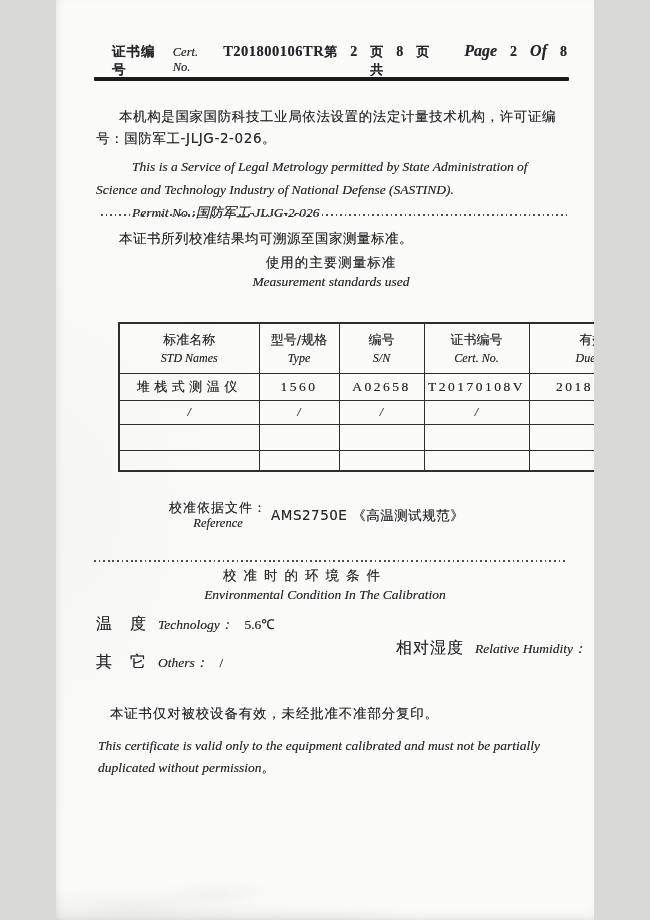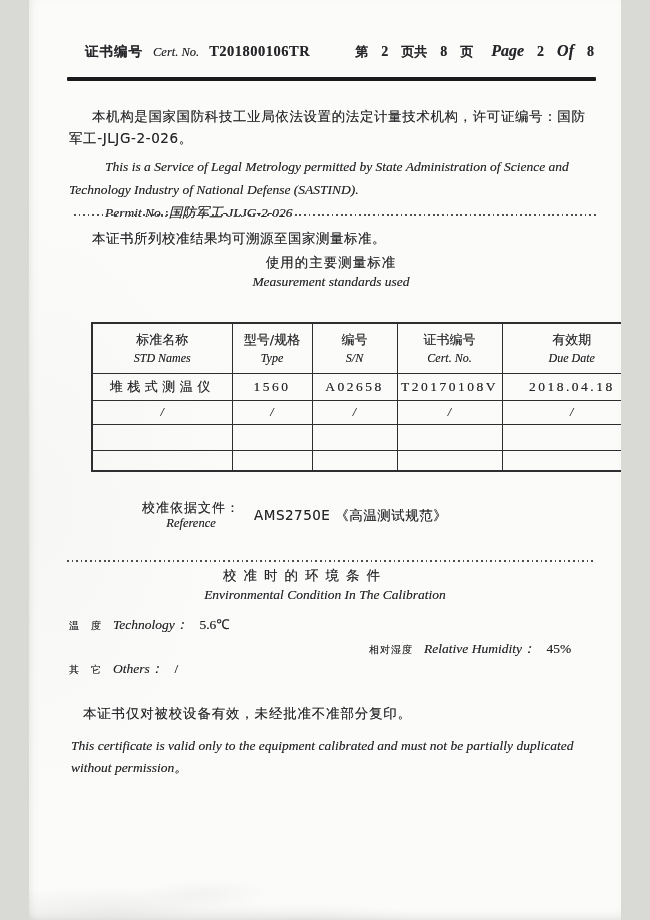--- a/index.html
+++ b/index.html
@@ -1,17 +1,17 @@
 <!DOCTYPE html>
 <html><head>
 <meta charset="utf-8">
 <style>
   html,body { margin:0; padding:0; background:#d9d9d6; }
   .page {
-    position:relative; width:592px; height:920px; margin:0 auto;
+    position:relative; width:538px; height:920px; margin:0 auto;
     background-color:#fbfbf9;
     background-image:
       radial-gradient(ellipse 230px 34px at 14% 99%, rgba(140,140,140,.12), transparent 70%),
       radial-gradient(ellipse 170px 26px at 46% 100%, rgba(150,150,150,.09), transparent 70%),
       radial-gradient(ellipse 90px 18px at 30% 97%, rgba(150,150,150,.08), transparent 70%),
       radial-gradient(ellipse 300px 480px at 1% 55%, rgba(165,165,165,.05), transparent 70%);
     box-shadow: inset 6px 0 14px -10px rgba(0,0,0,.18), inset 0 -8px 16px -12px rgba(0,0,0,.22);
     font-family:"DejaVu Sans", sans-serif;
     color:#26262a;
     text-shadow:0 0 .4px rgba(32,32,36,.5);
@@ -22,21 +22,21 @@
   
   .hdr { position:absolute; top:42px; left:56px; right:27px;
          display:flex; justify-content:space-between; align-items:baseline; }
   .hdr-left { display:flex; align-items:baseline; gap:10px; }
   .hdr-left .lbl-zh { font-weight:700; font-size:13.5px; letter-spacing:1px; }
   .hdr-left .lbl-en { font-size:12.5px; }
   .certno { font-family:"Liberation Serif", serif; font-weight:700; font-size:14.5px; letter-spacing:.5px; }
   .hdr-right { display:flex; align-items:baseline; gap:13px; font-weight:700; }
   .hdr-right .zh { font-size:13px; }
   .hdr-right .num { font-family:"Liberation Serif", serif; font-size:14px; }
-  .hdr-right .gap-before { margin-left:5px; }
+  .hdr-right .gap-before { margin-left:22px; }
 
   .rule-thick { position:absolute; top:77px; left:38px; right:25px; height:3.5px;
                 background:#1b1b1e; border-radius:1px; }
   .rule-dotted { position:absolute; height:2px;
                  background:repeating-linear-gradient(90deg,#4d4d4f 0 1.7px,transparent 1.7px 4.6px); }
   .r1 { top:214px; left:45px; right:25px; }
   .r2 { top:560px; left:38px; right:26px; }
 
   
   .intro { position:absolute; top:105px; left:40px; right:28px; }
@@ -61,37 +61,37 @@
   .hd-en { font-family:"Liberation Serif", serif; font-style:italic; font-size:12px; margin-top:2px; }
   .row-data { height:27px; }
   .row-data td { font-family:"Liberation Serif", serif; font-size:13.5px; letter-spacing:2.5px; }
   .row-data td.name-cell { font-family:"DejaVu Sans", sans-serif; font-size:13px; letter-spacing:4.5px; }
   .row-slash { height:24px; }
   .row-slash td { font-size:12px; font-style:italic; font-family:"Liberation Serif", serif; }
   .row-empty1 { height:26px; }
   .row-empty2 { height:21px; }
 
   
-  .ref { position:absolute; top:500px; left:113px; display:flex; align-items:center; gap:14px; }
+  .ref { position:absolute; top:500px; left:113px; display:flex; align-items:center; gap:4px; }
   .ref-label { text-align:center; }
   .ref-label .rl-zh { font-size:13px; letter-spacing:1px; line-height:16px; }
   .ref-label .rl-en { font-size:12.5px; line-height:15px; }
   .ref-value { font-size:13.5px; letter-spacing:.5px; }
 
   
   .env { position:absolute; top:566px; left:40px; right:40px; }
   .env .e-tzh { margin:0; text-align:center; font-size:13.5px; line-height:19px; letter-spacing:7px;
                 transform:translateX(-20px); }
   .env .e-ten { margin:0 0 0; text-align:center; font-size:13.5px; line-height:19px; }
   .env-row { position:relative; height:20px; line-height:20px; }
   .env-row.first { margin-top:10px; }
-  .env-row.second { margin-top:24px; }
+  .env-row.second { margin-top:18px; }
   .env-item { position:absolute; left:0; top:0; white-space:nowrap; }
   .env-item.hum { left:300px;margin-top:24px; }
-  .env-item .zl { font-size:10px; letter-spacing:1px; }
+  .env-item .zl { font-size:16px; letter-spacing:1px; }
   .env-item .el { font-size:13.5px; margin-left:6px; }
   .env-item .vv { font-family:"Liberation Serif", serif; font-size:13.5px; margin-left:6px; }
 
   
   .foot { position:absolute; top:702px; left:54px; right:28px; }
   .foot .f-zh { margin:0; font-size:13.5px; line-height:22px; letter-spacing:.8px; }
   .foot .f-en { margin:11px 0 0 -12px; font-size:13.5px; line-height:22px; }
 </style>
 </head>
 <body>

